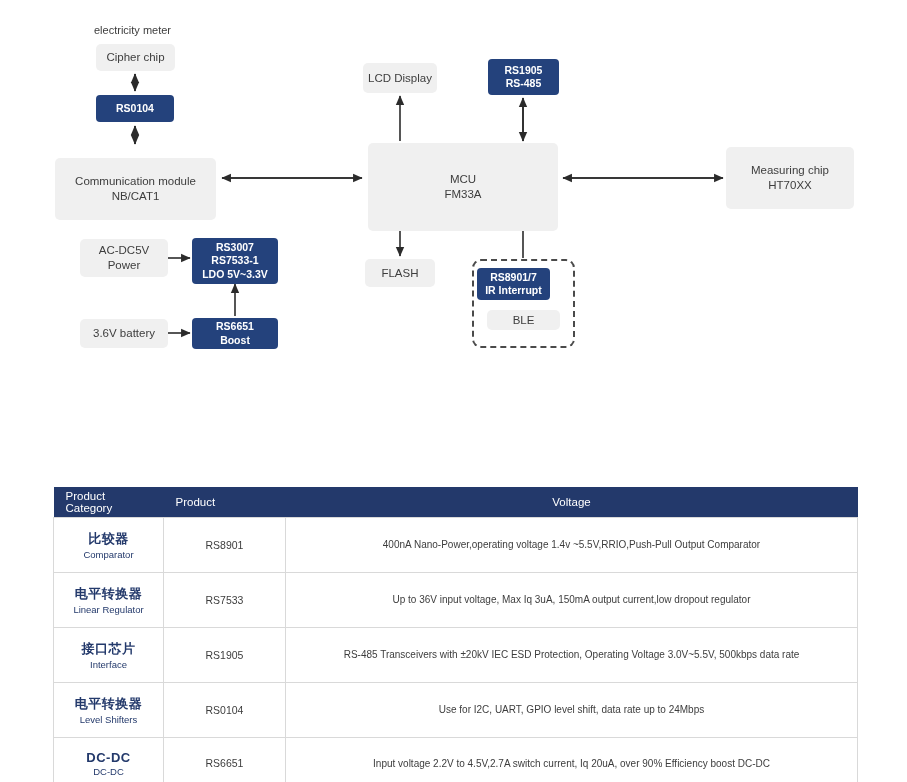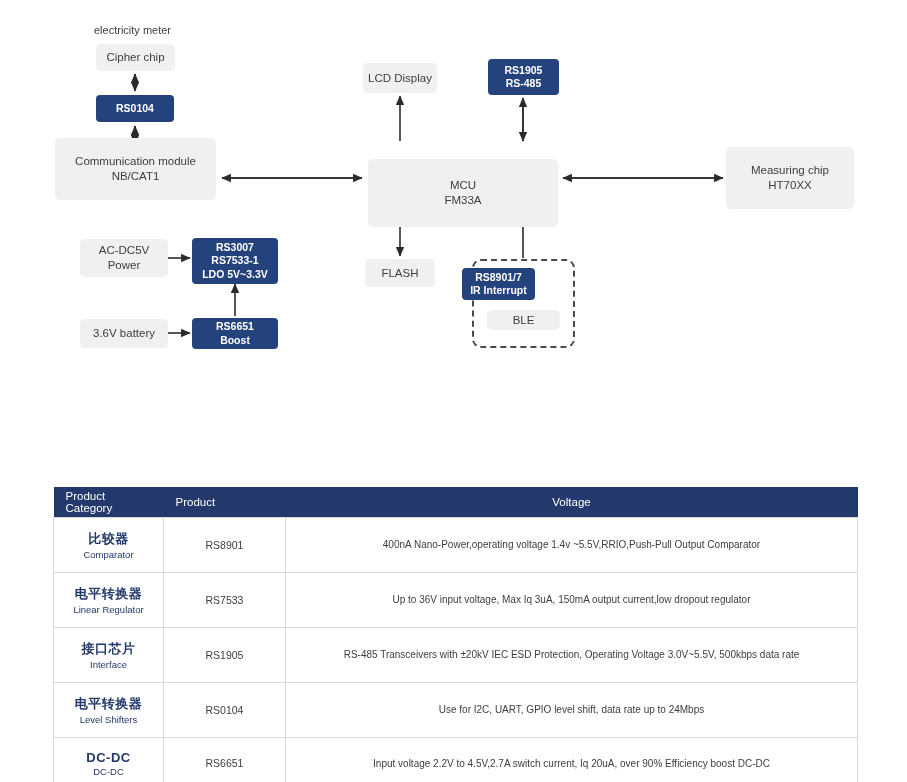--- a/index.html
+++ b/index.html
@@ -162,35 +162,35 @@
     <div class="caption" style="left:94px; top:24px;">electricity meter</div>
 
     <div class="node grey" style="left:96px; top:44px; width:79px; height:27px;">
       <span>Cipher chip</span>
     </div>
 
     <div class="node blue" style="left:96px; top:95px; width:78px; height:27px;">
       <span>RS0104</span>
     </div>
 
-    <div class="node grey" style="left:55px; top:138px; width:161px; height:62px;">
+    <div class="node grey" style="left:55px; top:158px; width:161px; height:62px;">
       <span>Communication module</span>
       <span class="l2">NB/CAT1</span>
     </div>
 
     <div class="node grey" style="left:363px; top:63px; width:74px; height:30px;">
       <span>LCD Display</span>
     </div>
 
     <div class="node blue" style="left:488px; top:59px; width:71px; height:36px;">
       <span>RS1905</span>
       <span class="l2">RS-485</span>
     </div>
 
-    <div class="node grey" style="left:368px; top:143px; width:190px; height:68px;margin-top:16px;">
+    <div class="node grey" style="left:368px; top:143px; width:190px; height:88px;">
       <span>MCU</span>
       <span class="l2">FM33A</span>
     </div>
 
     <div class="node grey" style="left:726px; top:147px; width:128px; height:62px;">
       <span>Measuring  chip</span>
       <span class="l2">HT70XX</span>
     </div>
 
     <div class="node grey" style="left:365px; top:259px; width:70px; height:28px;">
@@ -212,21 +212,21 @@
       <span>3.6V battery</span>
     </div>
 
     <div class="node blue" style="left:192px; top:318px; width:86px; height:31px;">
       <span>RS6651</span>
       <span class="l2">Boost</span>
     </div>
 
     <div class="dashbox" style="left:472px; top:259px; width:103px; height:89px;"></div>
 
-    <div class="node blue" style="left:462px; top:268px; width:73px; height:32px;">
+    <div class="node blue" style="left:477px; top:268px; width:73px; height:32px;">
       <span>RS8901/7</span>
       <span class="l2">IR Interrupt</span>
     </div>
 
     <div class="node grey" style="left:487px; top:310px; width:73px; height:20px;">
       <span>BLE</span>
     </div>
 
   </div>
 

